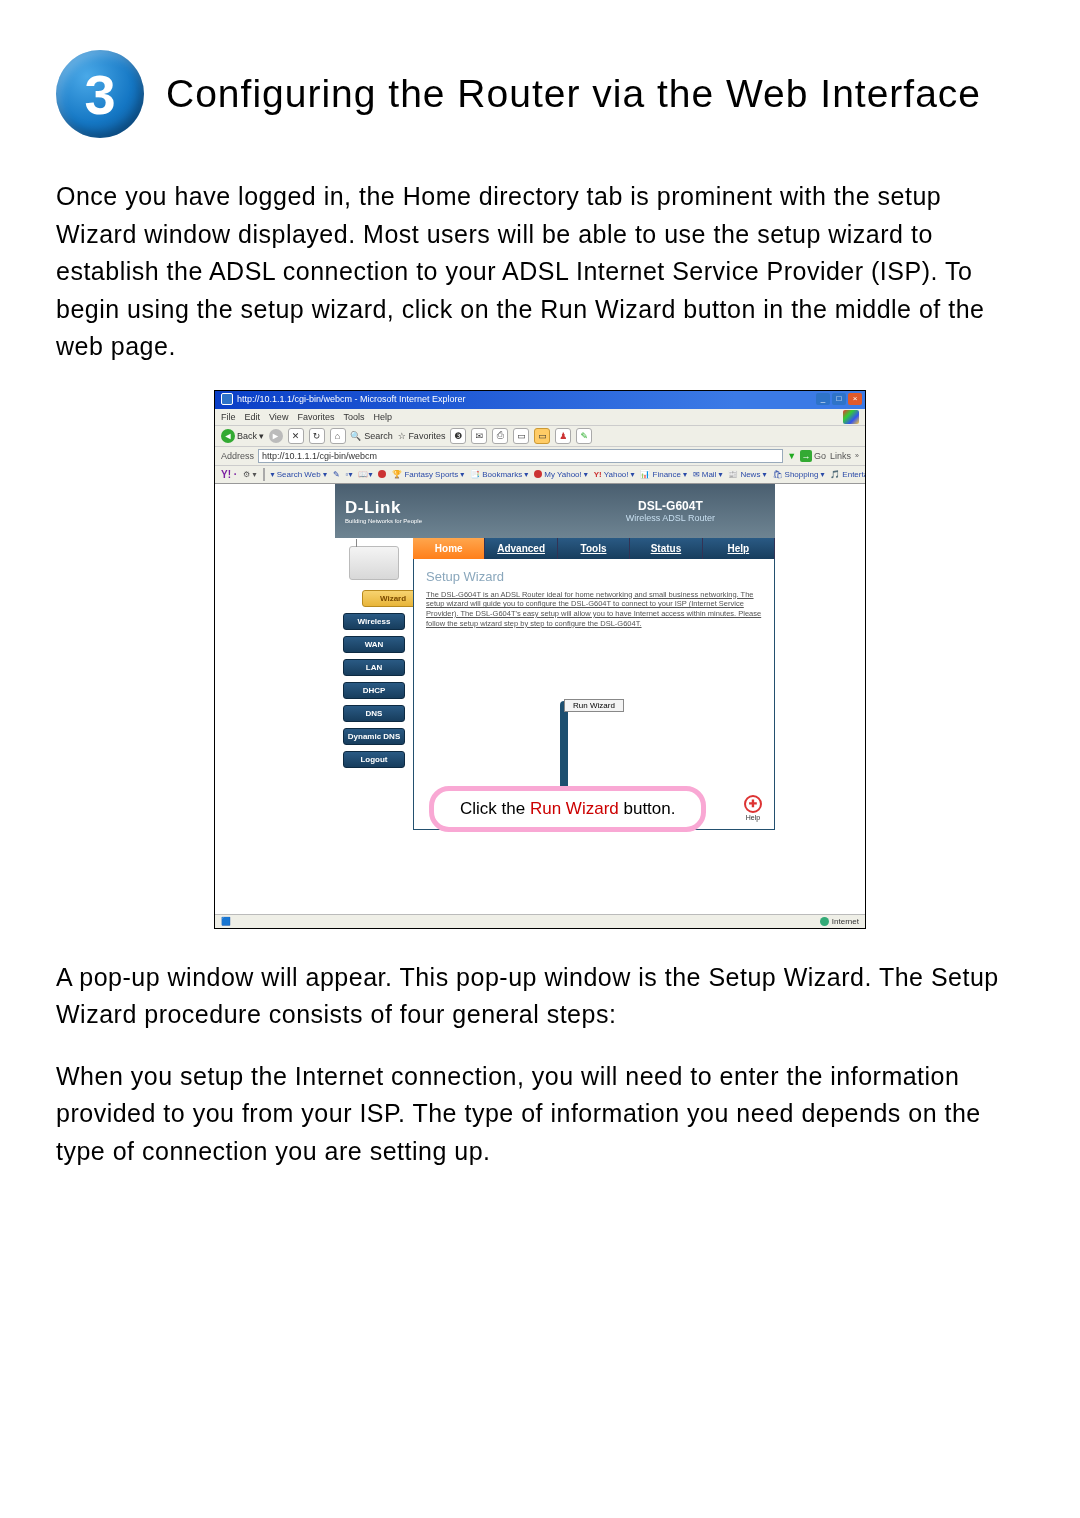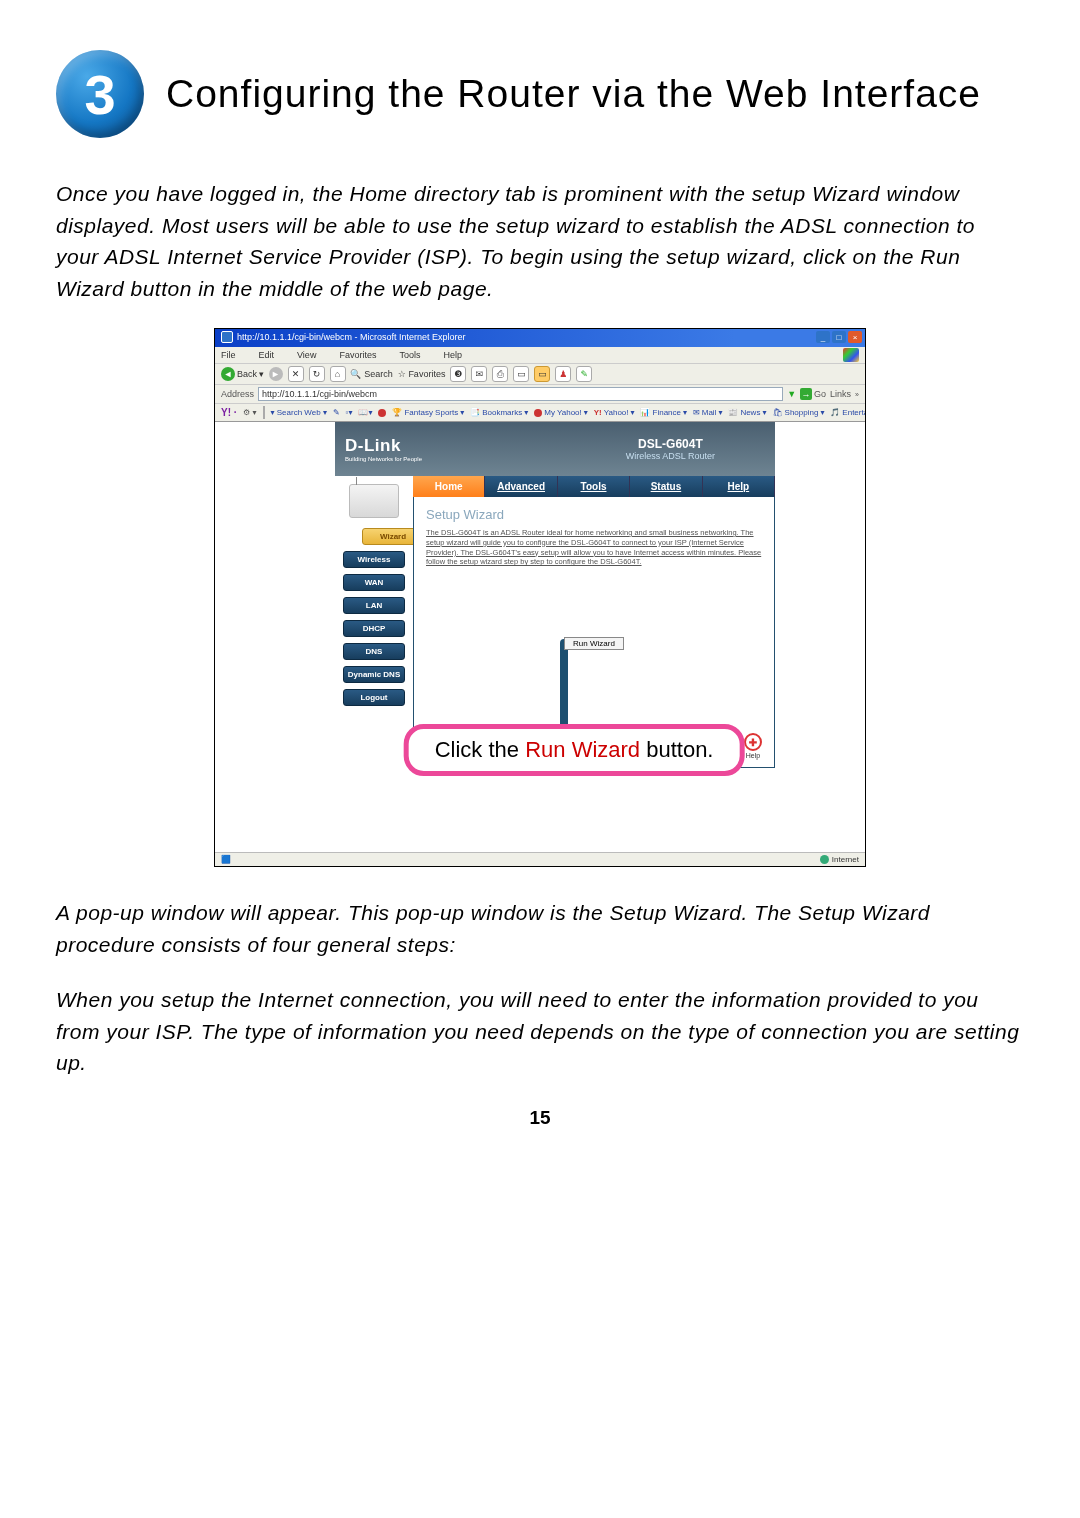--- a/index.html
+++ b/index.html
@@ -33,26 +33,25 @@
     box-shadow: inset -4px -6px 10px rgba(0,0,0,0.25), inset 4px 6px 10px rgba(255,255,255,0.25);
     flex-shrink: 0;
   }
   .heading-text {
     font-size: 39px;
     letter-spacing: 1px;
     color: #000;
     line-height: 1.2;
   }
   .body-text {
-    font-size: 21px;
+    font-size: 25px;
     line-height: 1.5;
     letter-spacing: 0.5px;
     color: #000;
     margin-bottom: 24px;
-    font-style: italic;
   }
   .screenshot {
     border: 1px solid #000;
     margin: 24px auto 30px auto;
     width: 650px;
     font-family: Tahoma, Arial, sans-serif;
     font-size: 9px;
     position: relative;
   }
   .ie-titlebar {
@@ -76,21 +75,21 @@
     background: #efefe7;
     padding: 1px 6px;
     font-size: 9px;
     color:#333;
     display:flex;
     gap:9px;
     border-bottom:1px solid #ccc;
     align-items:center;
     justify-content:space-between;
   }
-  .ie-menubar .menus { display:flex; gap:23px;text-align:center;}
+  .ie-menubar .menus { display:flex; gap:9px;text-align:center;}
   .ie-menubar .winlogo { width:16px; height:14px; background:linear-gradient(135deg,#e33,#3c3,#35e,#fc3); border-radius:2px;}
   .ie-toolbar {
     background:#efefe7;
     padding:2px 6px;
     display:flex;
     align-items:center;
     gap:5px;
     border-bottom:1px solid #ccc;
     font-size:9px;
     color:#333;
@@ -236,25 +235,25 @@
     height:90px;
     z-index:2;
     border-radius:4px;
   }
   .callout-box {
     position:absolute;
     left:50%;
     transform:translateX(-40%);
     top:395px;
     background:#fff;
-    border:5px solid #ec4899;
+    border:5px solid #f9a8d4;
     border-radius:20px;
     padding:8px 26px;
     font-family: Verdana, Arial, sans-serif;
-    font-size:22px;
+    font-size:17px;
     z-index:3;
     white-space:nowrap;
   }
   .callout-box .hl { color:#c00; }
   .ie-status {
     background:#efefe7;
     border-top:1px solid #bbb;
     display:flex;
     justify-content:space-between;
     padding:2px 6px;
@@ -432,15 +431,14 @@
         </span>
     </div>
 
   </div>
 
   <div class="body-text">A pop-up window will appear. This pop-up window is the Setup Wizard. The Setup Wizard procedure consists of four general steps:</div>
 
 
   <div class="body-text">When you setup the Internet connection, you will need to enter the information provided to you from your ISP. The type of information you need depends on the type of connection you are setting up.</div>
 
-  <div class="page-num">15</div>
 
 </div>
 
 </body></html>

